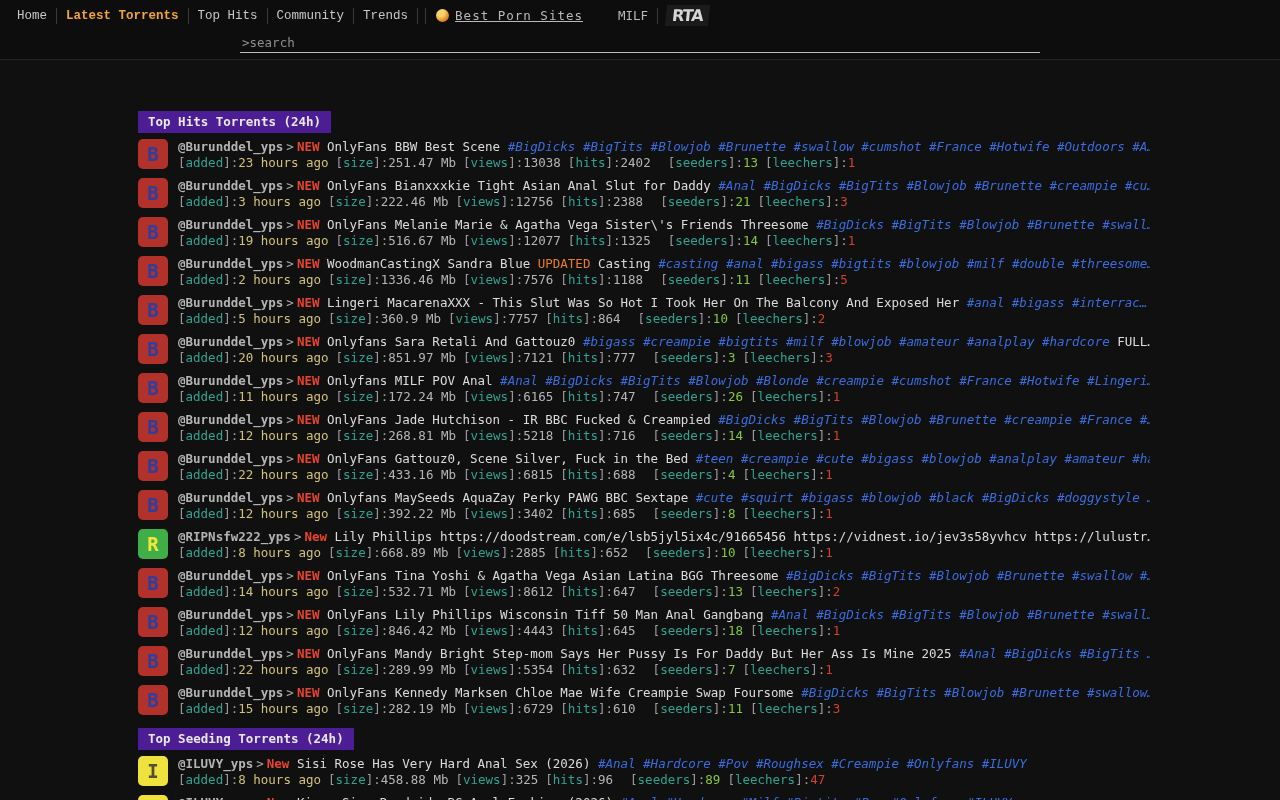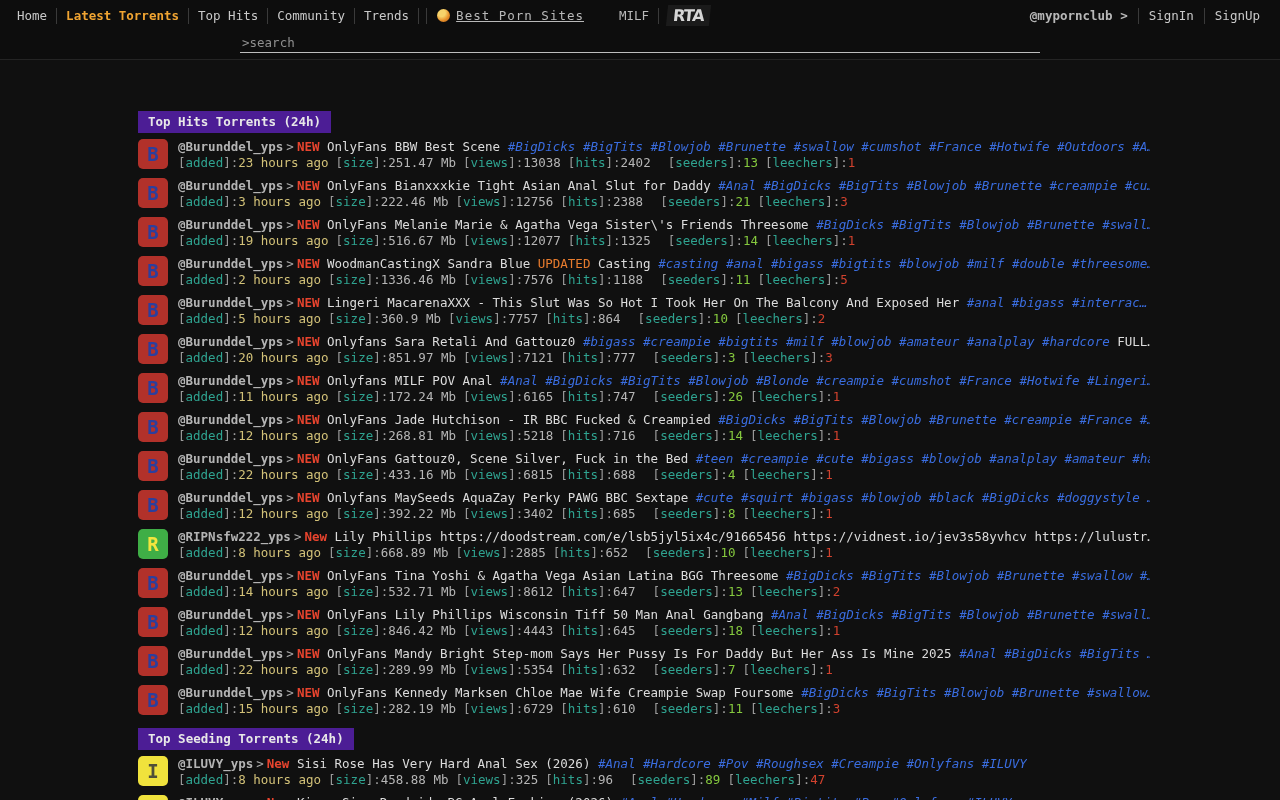--- a/index.html
+++ b/index.html
@@ -3,21 +3,21 @@
 <meta charset="utf-8">
 <style>
   * { margin:0; padding:0; box-sizing:border-box; }
   html,body { width:1280px; height:800px; overflow:hidden; background:#101010;
     font-family:"DejaVu Sans Mono", monospace; font-size:12.5px; color:#c9c9c9; }
 
   
   .topbar { position:relative; background:#0d0d0d; border-bottom:1px solid #242424; padding:0 8px; }
   .navrow { display:flex; align-items:center; height:31px; }
   .nav-left { display:flex; align-items:center; gap:0; }
-  .nav-item { color:#c9c9c9; padding:2px 9px; cursor:pointer; text-decoration:none; white-space:nowrap; }
+  .nav-item { color:#c9c9c9; padding:2px 9px; cursor:pointer; text-decoration:none; white-space:nowrap;font-family:Liberation Mono, monospace; }
   .nav-item.active { color:#f0a432; font-weight:bold; }
   .sep { width:1px; height:16px; background:#3a3a3a; display:inline-block; }
   .sep.gap { margin-left:7px; }
   .bps-icon { width:13px; height:13px; border-radius:50%;
     background:radial-gradient(circle at 35% 30%, #f6d36b 0 30%, #e8922c 60%, #b35c14 100%);
     display:inline-block; margin:0 6px 0 10px; }
   .bps-link { color:#b9b9b9; text-decoration:underline; letter-spacing:1px; cursor:pointer; }
   .dmca { color:#b9b9b9; margin-left:26px; padding:2px 9px; cursor:pointer; }
   .rta { font-family:"DejaVu Sans", sans-serif; font-weight:900; font-size:16px; letter-spacing:-1px;
     color:#d6d6d6; background:#1b1b1b; padding:1px 6px; margin-left:8px; transform:skewX(-6deg);
@@ -78,27 +78,20 @@
       <span class="sep"></span>
       <a class="nav-item">Trends</a>
       <span class="sep"></span>
       <span class="sep gap"></span>
       <span class="bps-icon"></span>
       <a class="bps-link">Best Porn Sites</a>
       <a class="dmca">MILF</a>
       <span class="sep"></span>
       <span class="rta">RTA</span>
     </div>
-    <div class="nav-right">
-      <span class="me"><b>@mypornclub</b> <span>&gt;</span></span>
-      <span class="sep"></span>
-      <a class="auth">SignIn</a>
-      <span class="sep"></span>
-      <a class="auth">SignUp</a>
-    </div>
   </div>
   <div class="search-row">
     <div class="search-box">
       <span class="prompt">&gt;</span>
       <input type="text" placeholder="search" style="">
     </div>
   </div>
 </header>
 
 <main class="content">

